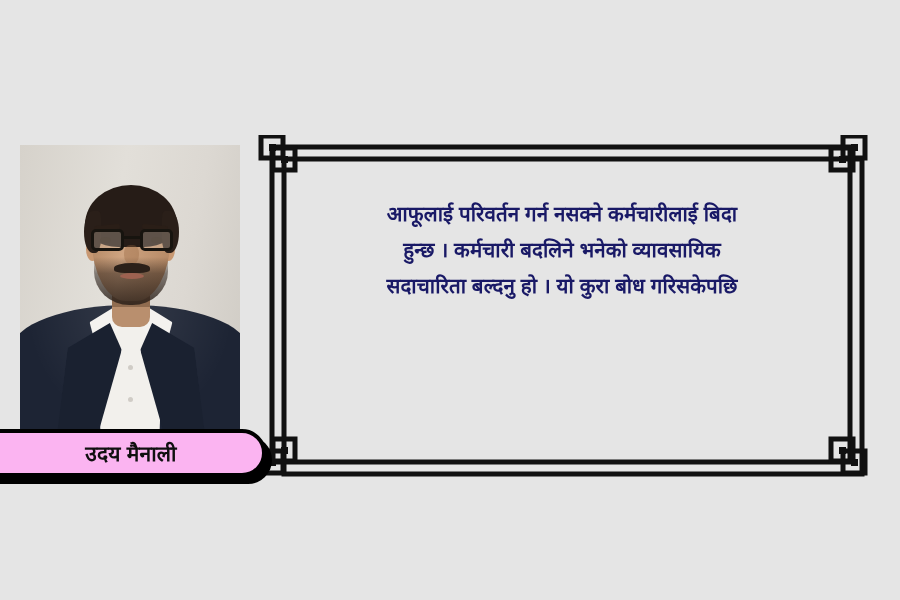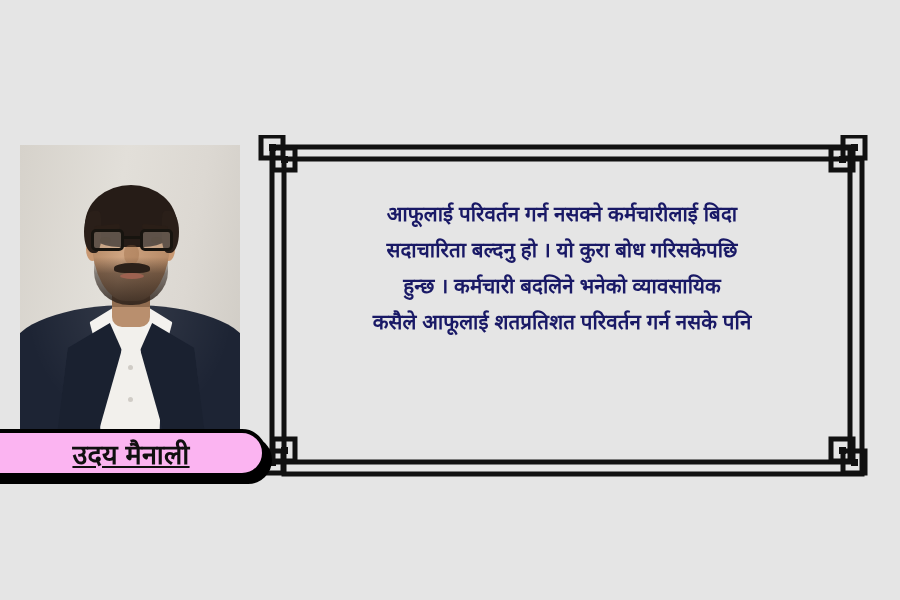--- a/index.html
+++ b/index.html
@@ -308,27 +308,26 @@
     border-radius: 24px;
     background: #fbb4f1;
     border: 4px solid #000000;
     box-sizing: border-box;
     display: flex;
     align-items: center;
     justify-content: center;
   }
   .name-pill .name-text {
     font-family: "Liberation Sans", "DejaVu Sans", sans-serif;
-    font-size: 27px;
+    font-size: 21px;
     font-weight: bold;
     color: #101010;
     padding-left: 26px;
     white-space: nowrap;
     letter-spacing: 0.2px;
-    text-decoration: underline;
   }
 
   
   .frame {
     position: absolute;
     left: 258px;
     top: 135px;
     width: 610px;
     height: 345px;
   }
@@ -430,23 +429,22 @@
         <rect x="585" y="316" width="22" height="22" fill="none" stroke="#111111" stroke-width="5"></rect>
         <rect x="593" y="324" width="7" height="7" fill="#111111"></rect>
         <rect x="573" y="304" width="22" height="22" fill="none" stroke="#111111" stroke-width="5"></rect>
         <rect x="581" y="312" width="7" height="7" fill="#111111"></rect>
       </g>
     </svg>
   </div>
 
   <div class="quote">
     <span class="qline">आफूलाई परिवर्तन गर्न नसक्ने कर्मचारीलाई बिदा</span>
+    <span class="qline">हुन्छ । कर्मचारी बदलिने भनेको व्यावसायिक</span>
     <span class="qline">सदाचारिता बल्दनु हो । यो कुरा बोध गरिसकेपछि</span>
-    <span class="qline">हुन्छ । कर्मचारी बदलिने भनेको व्यावसायिक</span>
-    <span class="qline">कसैले आफूलाई शतप्रतिशत परिवर्तन गर्न नसके पनि</span>
   </div>
 
   <div class="name-pill-shadow"></div>
   <div class="name-pill">
     <span class="name-text">उदय मैनाली</span>
   </div>
 
 </div>
 
 </body></html>

